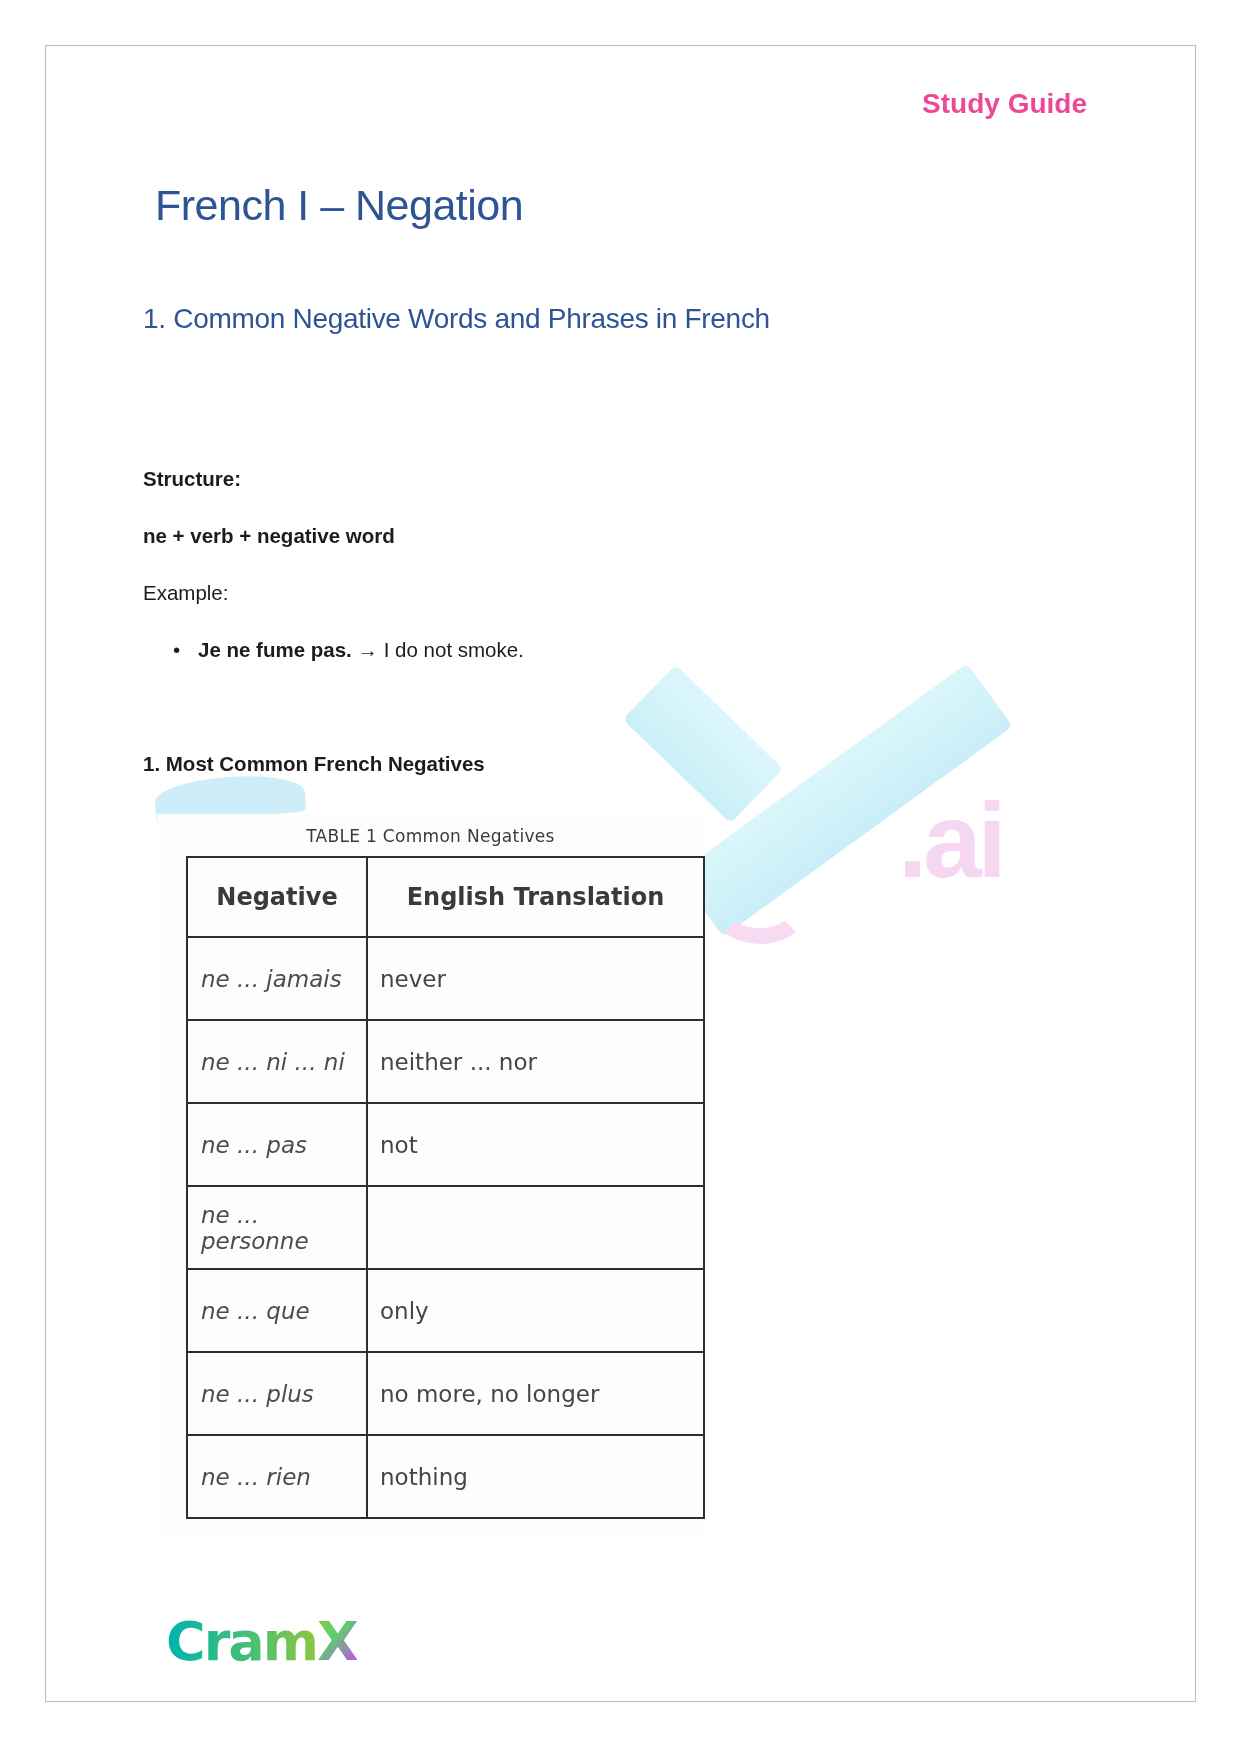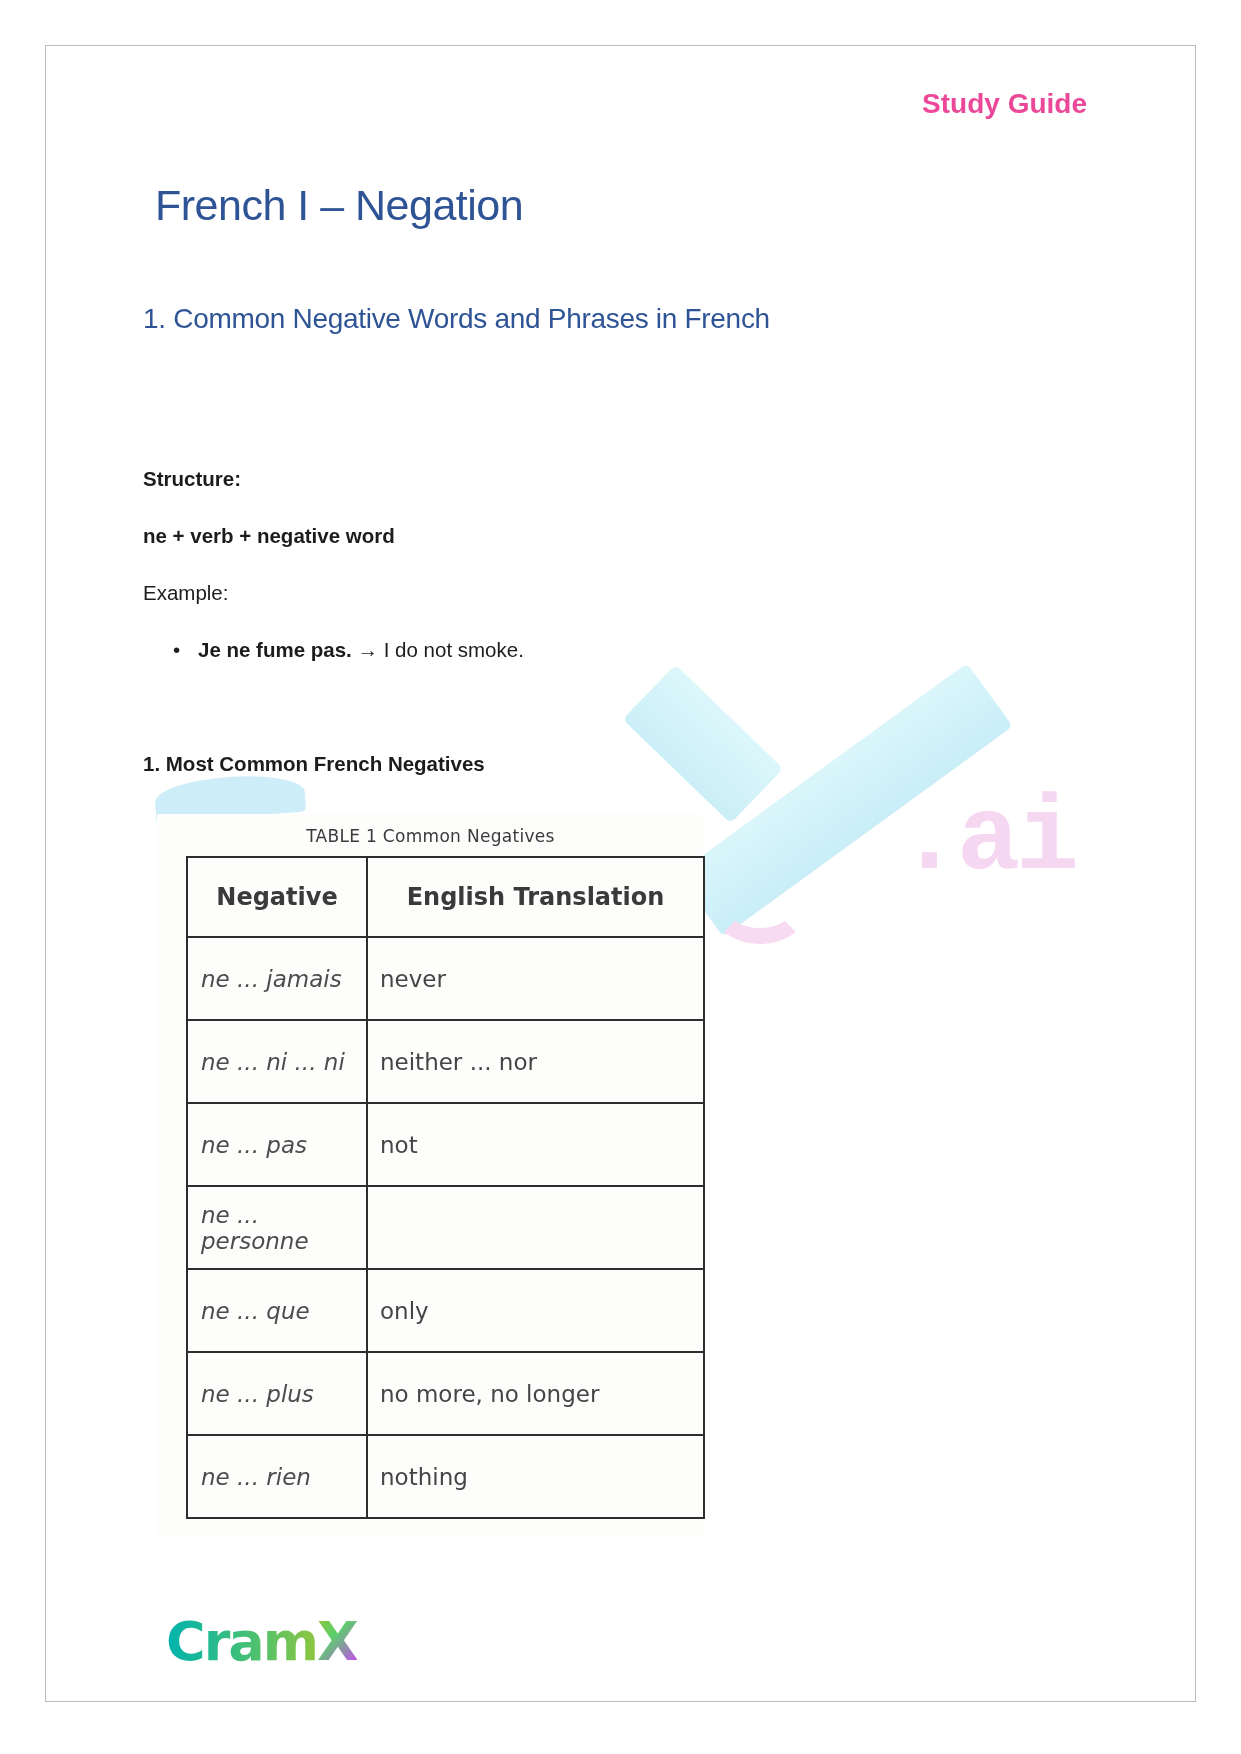--- a/index.html
+++ b/index.html
@@ -29,21 +29,21 @@
     transform:rotate(-36deg);
   }
   .wm-bar-short{
     left:628px;top:706px;width:150px;height:76px;
     background:linear-gradient(180deg,#dcf7fb,#cbeff7);
     border-radius:6px;
     transform:rotate(44deg);
   }
   .wm-ai{
     left:898px;top:788px;
-    font-family:Liberation Mono, monospace;
+    font-family:Liberation Sans, sans-serif;
     font-weight:bold;font-size:105px;letter-spacing:-4px;
     color:#f6d7f1;line-height:1;
   }
   .wm-arc{
     left:712px;top:872px;width:64px;height:40px;
     border:16px solid transparent;
     border-bottom-color:#f7dbf3;
     border-radius:50%;
   }
   

